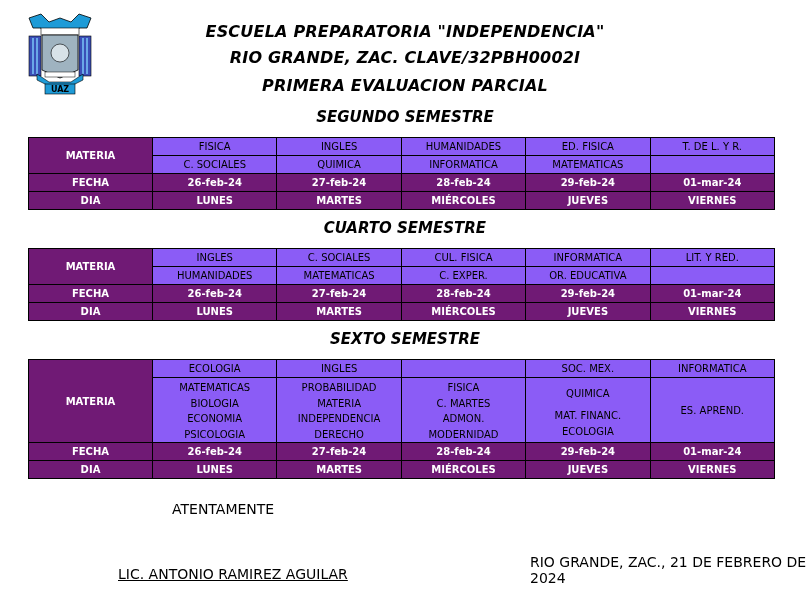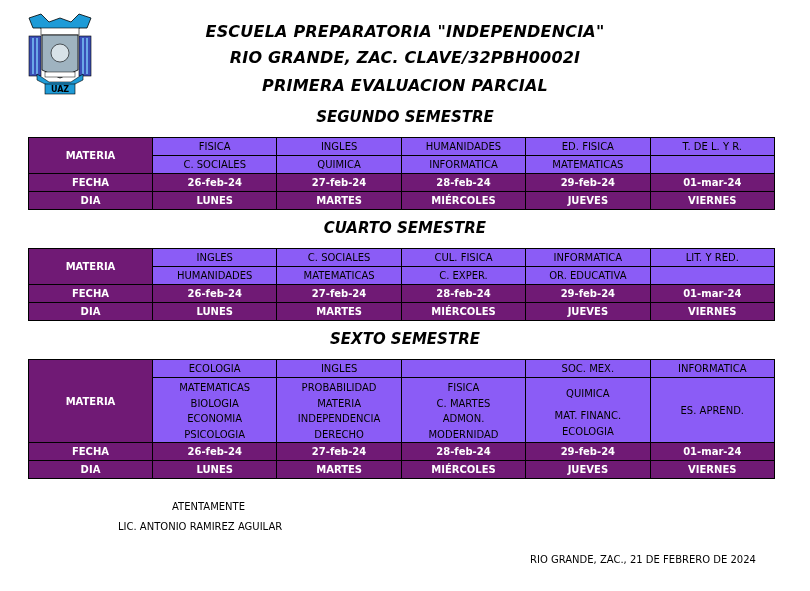--- a/index.html
+++ b/index.html
@@ -6,21 +6,21 @@
   body{width:810px;height:591px;position:relative;overflow:hidden;font-family:"DejaVu Sans",sans-serif;color:#000;}
   .logo{position:absolute;left:27px;top:12px;width:66px;height:86px;}
   .hdr{position:absolute;left:0;width:810px;text-align:center;font-style:italic;font-weight:bold;font-size:16px;letter-spacing:0.2px;}
   .sem{position:absolute;left:0;width:810px;text-align:center;font-style:italic;font-weight:bold;font-size:15px;}
   table.sched{position:absolute;left:28px;width:747px;border-collapse:collapse;table-layout:fixed;}
   table.sched td{border:1px solid #000;text-align:center;font-size:10px;padding:0;height:17px;line-height:17px;white-space:nowrap;overflow:hidden;}
   td.dark{background:#701a75;color:#fff;font-weight:bold;}
   td.light{background:#8b5cf6;color:#000;}
   td.multi{line-height:15.5px;vertical-align:middle;}
   .multi div{height:15.5px;}
-  .foot{position:absolute;font-size:10px;}
+  .foot{position:absolute;font-size:14px;}
 </style>
 </head>
 <body>
 
 <div class="logo">
   <svg width="66" height="86" viewBox="0 0 66 86">
     <path d="M2 6 L14 2 L22 10 L33 6 L44 10 L52 2 L64 6 L60 16 L52 16 L50 22 L16 22 L14 16 L6 16 Z" fill="#1e9bd7" stroke="#000" stroke-width="0.8"></path>
     <rect x="14" y="16" width="38" height="7" fill="#fff" stroke="#000" stroke-width="0.6"></rect>
     <rect x="2" y="24" width="12" height="40" fill="#3b4fb8" stroke="#000" stroke-width="0.6"></rect>
     <rect x="52" y="24" width="12" height="40" fill="#3b4fb8" stroke="#000" stroke-width="0.6"></rect>
@@ -189,15 +189,15 @@
     <td class="dark">LUNES</td>
     <td class="dark">MARTES</td>
     <td class="dark">MIÉRCOLES</td>
     <td class="dark">JUEVES</td>
     <td class="dark">VIERNES</td>
   </tr>
 </tbody>
   </table>
 
 <div class="foot" style="left:172px;top:501px;">ATENTAMENTE</div>
-<div class="foot" style="left:118px;top:521px;">LIC. ANTONIO RAMIREZ AGUILAR</div>
+<div class="foot" style="left:118px;top:566px;text-decoration:underline;">LIC. ANTONIO RAMIREZ AGUILAR</div>
 <div class="foot" style="left:144px;top:554px;margin-top:41px;">DIRECTOR DE LA ESCUELA</div>
 <div class="foot" style="left:530px;top:554px;">RIO GRANDE, ZAC., 21 DE FEBRERO DE 2024</div>
 
 </body></html>

